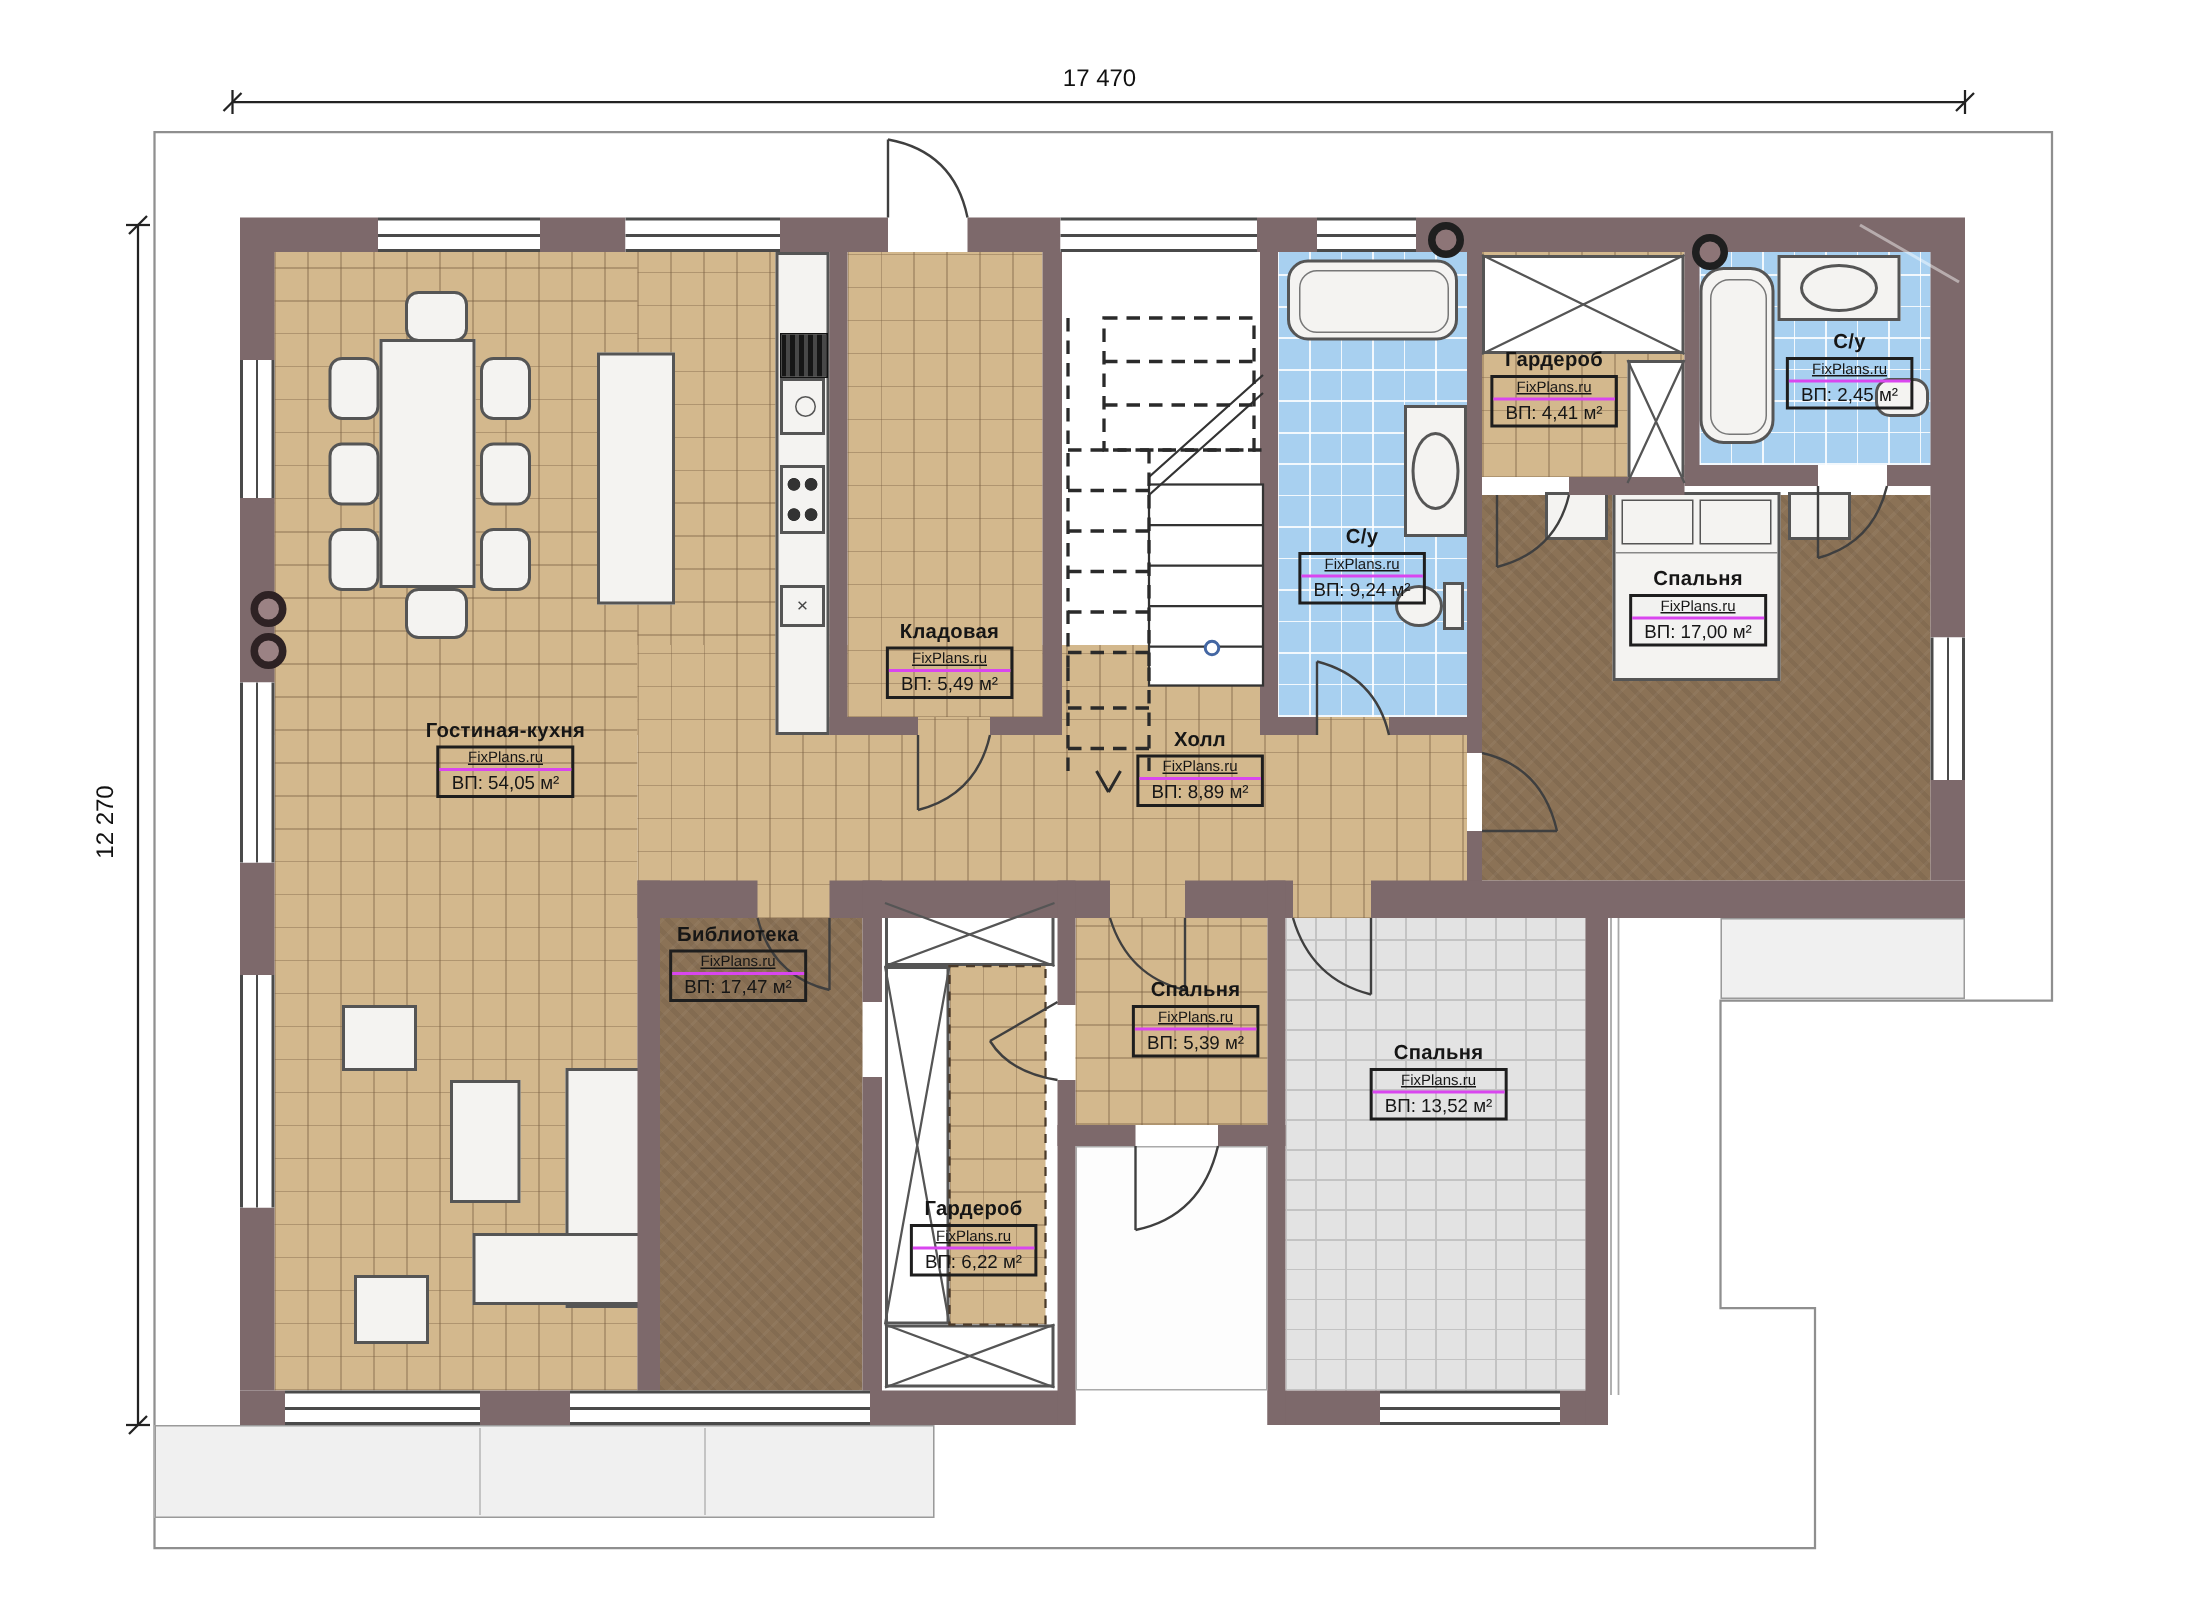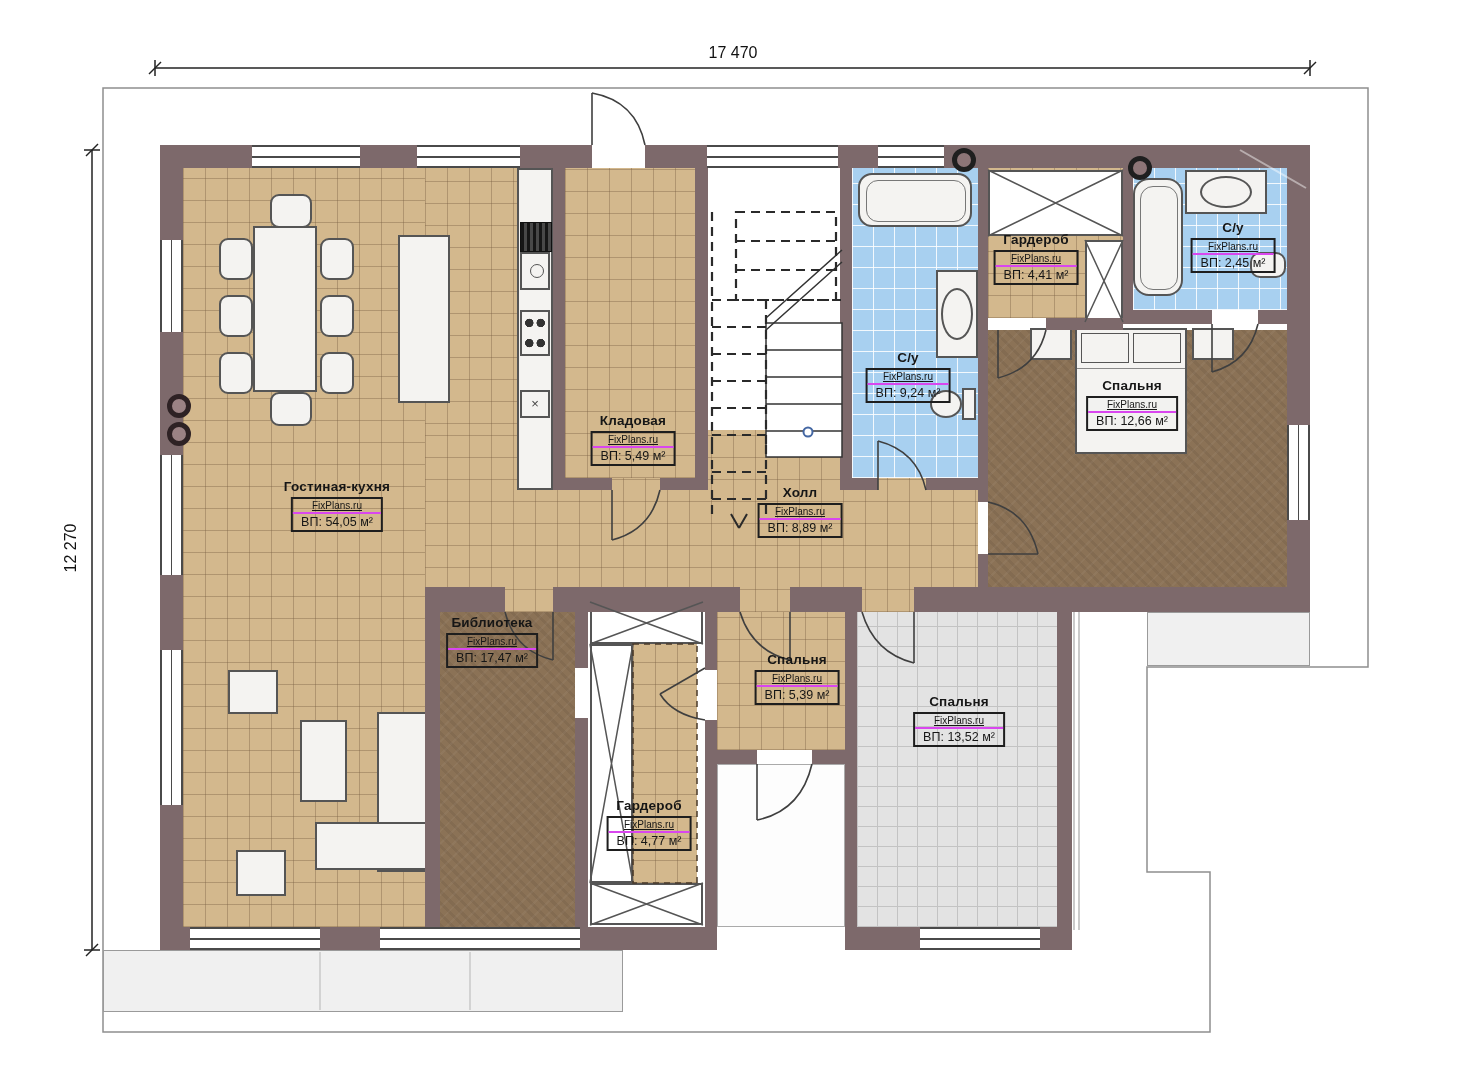--- a/index.html
+++ b/index.html
@@ -297,42 +297,42 @@
     <div class="rname">С/у</div>
     <div class="rbox">
       <div class="wm">FixPlans.ru</div>
       <div class="area">ВП: 2,45 м²</div>
     </div>
   </div>
   <div class="room-label" style="left:1132px;top:378px">
     <div class="rname">Спальня</div>
     <div class="rbox" style="background:#f2f2f0">
       <div class="wm">FixPlans.ru</div>
-      <div class="area">ВП: 12,66 м²</div>
+      <div class="area">ВП: 17,00 м²</div>
     </div>
   </div>
   <div class="room-label" style="left:492px;top:615px">
     <div class="rname">Библиотека</div>
     <div class="rbox">
       <div class="wm">FixPlans.ru</div>
       <div class="area">ВП: 17,47 м²</div>
     </div>
   </div>
   <div class="room-label" style="left:797px;top:652px">
     <div class="rname">Спальня</div>
     <div class="rbox">
       <div class="wm">FixPlans.ru</div>
       <div class="area">ВП: 5,39 м²</div>
     </div>
   </div>
   <div class="room-label" style="left:649px;top:798px">
     <div class="rname">Гардероб</div>
     <div class="rbox">
       <div class="wm">FixPlans.ru</div>
-      <div class="area">ВП: 4,77 м²</div>
+      <div class="area">ВП: 6,22 м²</div>
     </div>
   </div>
   <div class="room-label" style="left:959px;top:694px">
     <div class="rname">Спальня</div>
     <div class="rbox">
       <div class="wm">FixPlans.ru</div>
       <div class="area">ВП: 13,52 м²</div>
     </div>
   </div>
 

